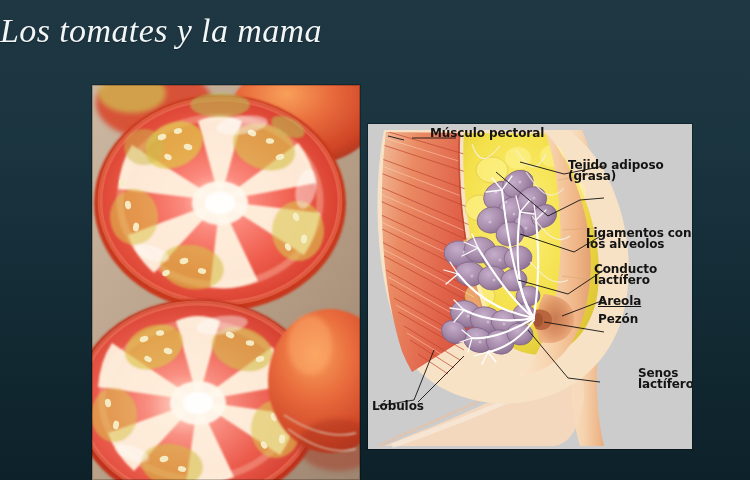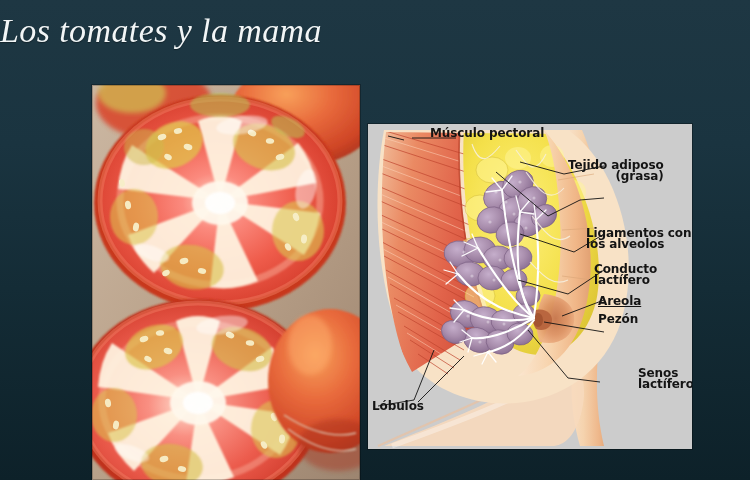--- a/index.html
+++ b/index.html
@@ -482,21 +482,21 @@
         <path d="M194 192 L 236 176"></path>
         <path d="M176 198 L 236 208"></path>
         <path d="M160 206 L 200 254 L 232 258"></path>
         <path d="M66 226 L 46 276 L 10 282"></path>
         <path d="M96 232 L 50 278"></path>
       </g>
     </svg>
 
     <div class="anat-label right" style="left:62px; top:4px;">Músculo pectoral</div>
 
-    <div class="anat-label right" style="left:200px; top:36px;text-align:right;">Tejido adiposo
+    <div class="anat-label right" style="left:200px; top:36px;">Tejido adiposo
 (grasa)</div>
 
 
     <div class="anat-label right" style="left:218px; top:104px;">Ligamentos con
 los alveolos</div>
 
     <div class="anat-label right" style="left:226px; top:140px;">Conducto
 lactífero</div>
 
     <div class="anat-label right" style="left:230px; top:172px;text-decoration:underline;">Areola</div>

